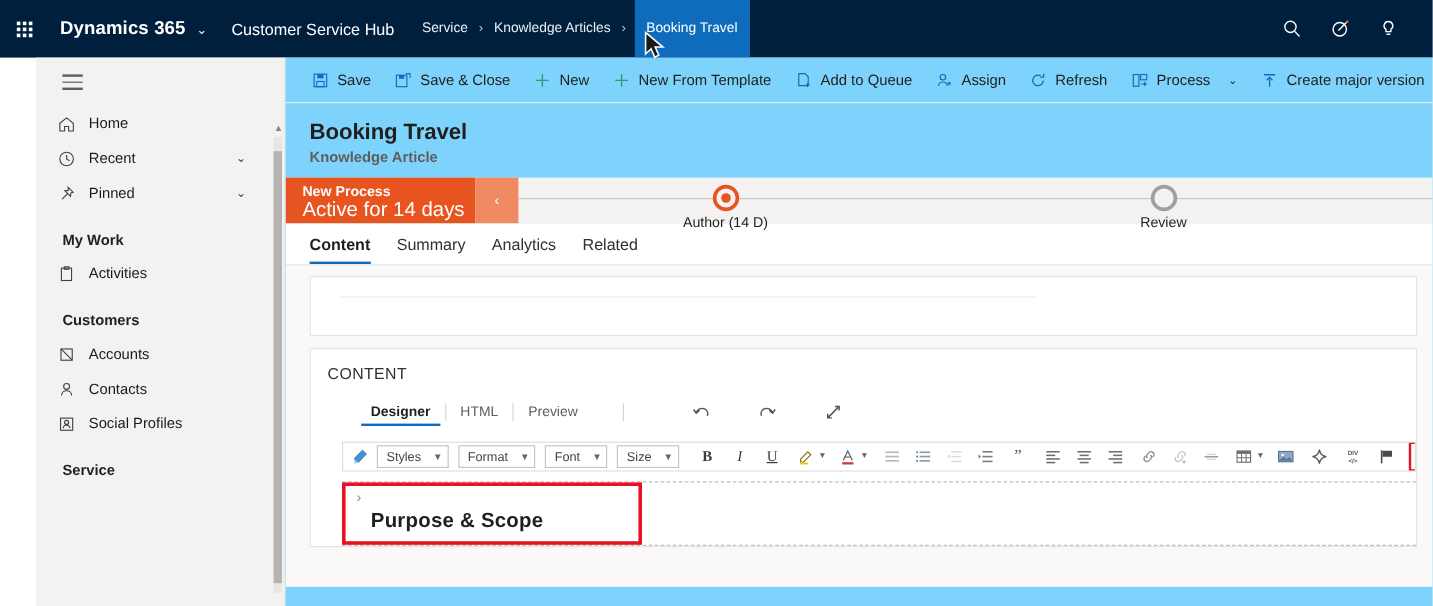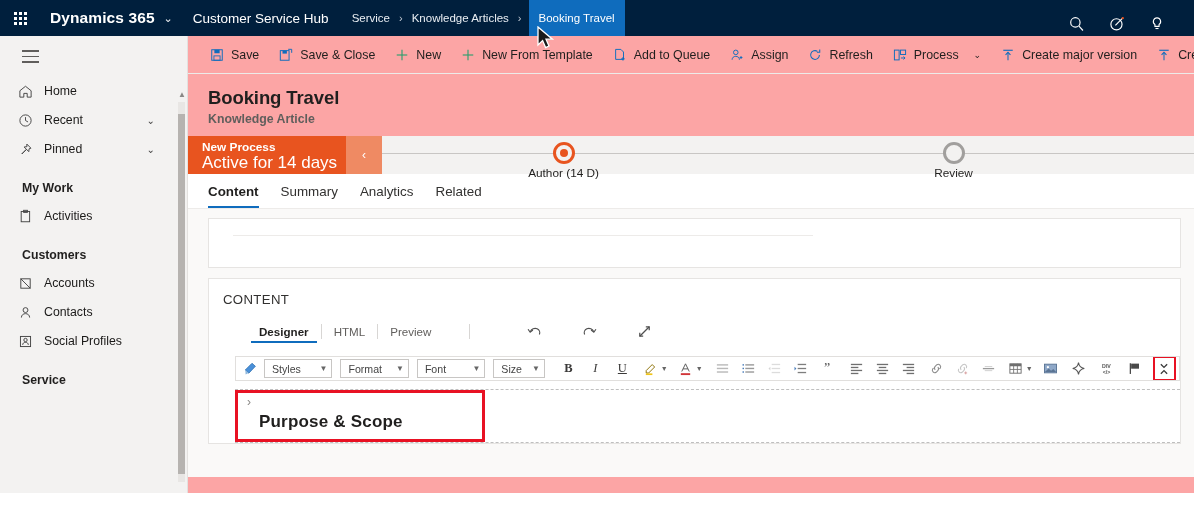--- a/index.html
+++ b/index.html
@@ -5,21 +5,21 @@
   * { box-sizing: border-box; margin: 0; padding: 0; }
   html, body {
     width: 1194px; height: 505px;
     font-family: "Liberation Sans", sans-serif;
     background: #ffffff;
     overflow: hidden;
   }
 
   
   .topnav {
-    height: 36px; background: #001f3d;
+    height: 48px; background: #001f3d;
     display: flex; align-items: center; position: relative;
   }
   .waffle {
     width: 40px; display: flex; align-items: center; justify-content: center;
     cursor: pointer;
   }
   .waffle-grid {
     display: grid; grid-template-columns: repeat(3, 3px);
     grid-template-rows: repeat(3, 3px); gap: 2px;
   }
@@ -48,22 +48,22 @@
   .nav-ico svg { display: block; }
 
   
   .cursor { position: absolute; left: 536px; top: 26px; z-index: 60; pointer-events: none; }
 
   
   .body { display: flex; height: 457px; }
 
   
   .sidebar {
-    width: 188px; background: #f3f2f1; position: relative;
-    border-right: 1px solid #e3e1df; flex: none;
+    width: 208px; background: #f3f2f1; position: relative;
+    border-right: 1px solid #e3e1df; flex: none; margin-left: 30px;
   }
   .hamb { padding: 14px 0 10px 22px; cursor: pointer; }
   .hamb i { display: block; width: 17px; height: 1.6px; background: #605e5c; margin-bottom: 4px; }
   .nav-item {
     height: 29px; display: flex; align-items: center;
     padding-left: 18px; cursor: pointer; position: relative;
   }
   .nav-item .ni-ico {
     width: 26px; display: flex; align-items: center; color: #424242;
   }
@@ -78,21 +78,21 @@
   .sb-scroll {
     position: absolute; right: 2px; top: 66px; width: 7px; height: 380px;
     background: #e8e6e4;
   }
   .sb-thumb { position: absolute; top: 12px; left: 0; width: 7px; height: 360px; background: #b6b3b0; }
   .sb-up {
     position: absolute; right: 1px; top: 54px; font-size: 8px; color: #8a8886;
   }
 
   
-  .main { flex: 1; position: relative; background: #fca5a5; overflow: hidden; }
+  .main { flex: 1; position: relative; background: #7dd3fc; overflow: hidden; }
 
   .cmdbar {
     height: 38px; border-bottom: 1px solid #edebe9; display: flex;
     align-items: center; padding-left: 12px; white-space: nowrap; overflow: hidden;
   }
   .cmd {
     display: flex; align-items: center; gap: 7px; padding: 0 10px;
     height: 30px; font-size: 12.4px; color: #201f1e; cursor: pointer;
   }
   .cmd svg { display: block; flex: none; }

